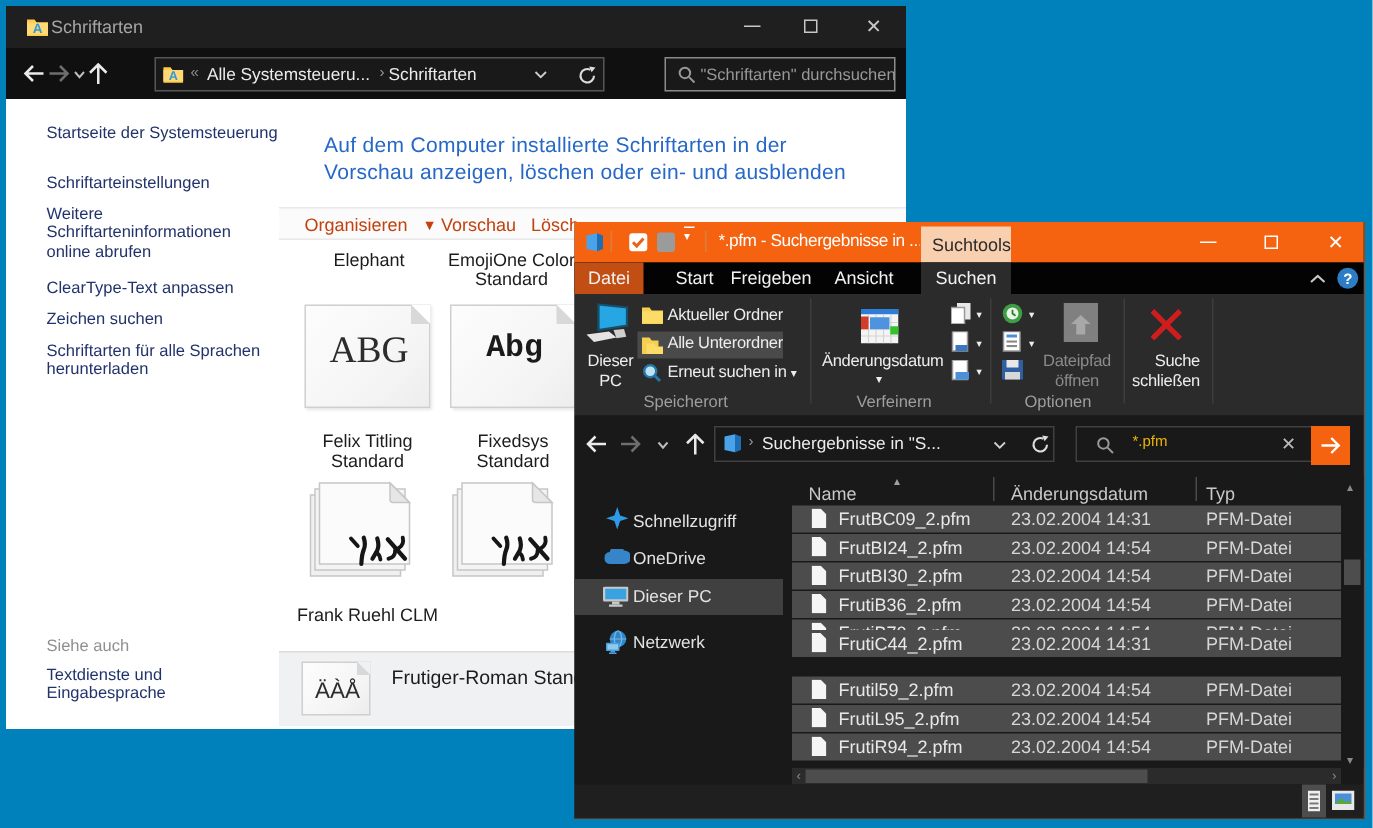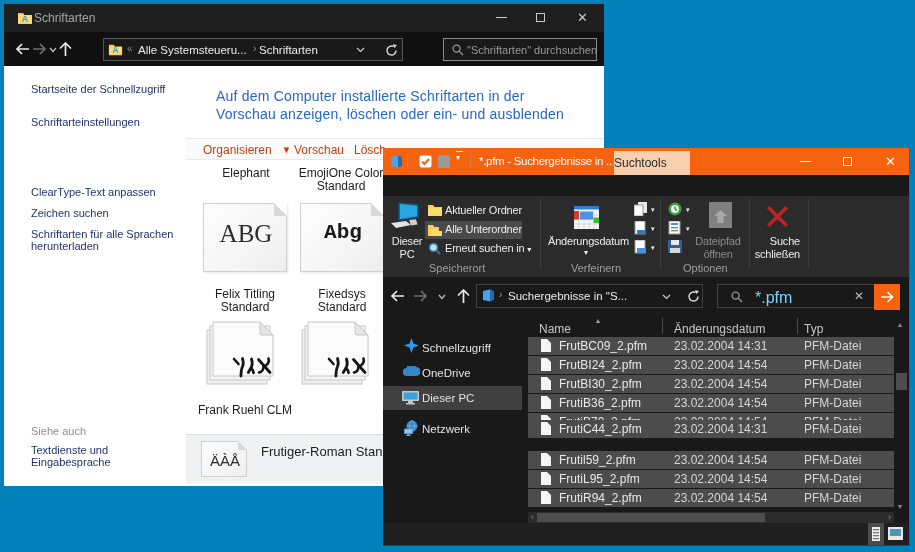--- a/index.html
+++ b/index.html
@@ -97,22 +97,23 @@
     <div class="abs" id="bw-search">
       <svg class="abs" style="left:8px;top:5px" width="12" height="12" viewBox="0 0 12 12">
           <circle cx="4.6" cy="4.6" r="3.5" stroke="#9a9a9a" stroke-width="1.3" fill="none"></circle>
           <path d="M7.4 7.4 L11 11" stroke="#9a9a9a" stroke-width="1.3"></path>
         </svg>
       <div class="abs" style="left:23px;top:5px;color:#989898;font-size:11px;white-space:nowrap">"Schriftarten" durchsuchen</div>
     </div>
   </div>
   <div class="abs" id="bw-body">
 
-    <div class="abs sideitem" style="left:27px;top:17px">Startseite der Schnellzugriff</div>
+    <div class="abs sideitem" style="left:27px;top:17px">Startseite der Systemsteuerung</div>
     <div class="abs sideitem" style="left:27px;top:50px">Schriftarteinstellungen</div>
+    <div class="abs sideitem" style="left:27px;top:71px">Weitere<br>Schriftarteninformationen<br>online abrufen</div>
     <div class="abs sideitem" style="left:27px;top:120px">ClearType-Text anpassen</div>
     <div class="abs sideitem" style="left:27px;top:141px">Zeichen suchen</div>
     <div class="abs sideitem" style="left:27px;top:162px">Schriftarten für alle Sprachen<br>herunterladen</div>
     <div class="abs sideitem" style="left:27px;top:359px;color:#8f8f8f">Siehe auch</div>
     <div class="abs sideitem" style="left:27px;top:378px">Textdienste und<br>Eingabesprache</div>
 
     <div class="abs" id="heading">Auf dem Computer installierte Schriftarten in der<br>Vorschau anzeigen, löschen oder ein- und ausblenden</div>
 
     <div class="abs" id="toolbar">
       <div style="left:17px">Organisieren&nbsp;&nbsp;&nbsp;<span style="font-size:9.5px;position:relative;top:-1px">▼</span></div>
@@ -185,26 +186,40 @@
     <div class="abs" style="left:24px;top:6px;width:1px;height:14px;background:#d8803e"></div>
     <svg class="abs" style="left:36px;top:7px" width="13" height="13" viewBox="0 0 13 13">
         <rect x="0.5" y="0.5" width="12" height="12" rx="2" fill="#fff"></rect>
         <path d="M3 6.5 l2.5 2.5 L10 4" stroke="#e8641a" stroke-width="2" fill="none"></path>
       </svg>
     <div class="abs" style="left:55px;top:7px;width:12px;height:13px;background:#9b9b9b;border-radius:2px"></div>
     <div class="abs" style="left:73px;top:5px;color:#fff;font-size:8px">▾</div>
     <div class="abs" style="left:73px;top:3px;width:7px;height:1px;background:#fff"></div>
     <div class="abs" style="left:87px;top:6px;width:1px;height:14px;background:#d8803e"></div>
     <div class="abs" style="left:96px;top:7px;width:134px;color:#fff;font-size:11.5px;letter-spacing:-0.3px;white-space:nowrap;overflow:hidden">*.pfm - Suchergebnisse in ...</div>
-    <div class="abs" style="left:231px;top:3px;width:76px;height:24px;background:#f8d0b0;color:#2b2b2b;font-size:12px;text-align:left;line-height:24px">Suchtools</div>
+    <div class="abs" style="left:231px;top:3px;width:60px;height:24px;background:#f8d0b0;color:#2b2b2b;font-size:12px;text-align:right;line-height:24px">Suchtools</div>
     <div class="abs" style="left:417px;top:13px;width:11px;height:1px;background:#fff"></div>
     <div class="abs" style="left:460px;top:9px;width:9px;height:9px;border:1px solid #fff"></div>
     <div class="abs" style="left:502px;top:7px;color:#fff;font-size:13px;line-height:13px">✕</div>
   </div>
 
+  <div class="abs" id="fw-tabs">
+    <div class="tab" style="left:0;width:46px;background:#c24e13">Datei</div>
+    <div class="tab" style="left:62px;width:36px">Start</div>
+    <div class="tab" style="left:103px;width:56px">Freigeben</div>
+    <div class="tab" style="left:168px;width:50px">Ansicht</div>
+    <div class="tab" style="left:231px;width:60px;background:#2b2b2b">Suchen</div>
+    <svg class="abs" style="left:490px;top:8px" width="11" height="6" viewBox="0 0 11 6">
+        <path d="M1 5 L5.5 1 L10 5" stroke="#c8c8c8" stroke-width="1.4" fill="none"></path>
+      </svg>
+    <svg class="abs" style="left:508px;top:3px" width="15" height="15" viewBox="0 0 15 15">
+        <circle cx="7.5" cy="7.5" r="7" fill="#2d7dc4"></circle>
+        <text x="7.5" y="11" font-size="10" font-weight="bold" fill="#fff" text-anchor="middle">?</text>
+      </svg>
+  </div>
 
   <div class="abs" id="fw-ribbon">
 
     <svg class="abs" style="left:7px;top:6px" width="32" height="27" viewBox="0 0 32 27">
         <path d="M9 1 L28 3 L28 15 L9 18 z" fill="#26a7e3" stroke="#15506e" stroke-width="1.5"></path>
         <path d="M1 21 L16 19 L21 23 L6 26 z" fill="#e4e4e4"></path>
         <path d="M19 18 L26 17.3 L27.5 22.5 L21 23.5 z" fill="#cfcfcf"></path>
       </svg>
     <div class="rtext" style="left:3px;top:39px;width:42px;text-align:center;line-height:13px">Dieser<br>PC</div>
 
@@ -316,21 +331,21 @@
       <svg class="abs" style="left:210px;top:5px" width="13" height="13" viewBox="0 0 13 13">
           <path d="M11 6.5 A4.5 4.5 0 1 1 8.6 2.5" stroke="#dcdcdc" stroke-width="1.4" fill="none"></path>
           <path d="M7.8 0.3 L12 1 L9.4 4.1 z" fill="#dcdcdc"></path>
         </svg>
     </div>
     <div class="abs" style="left:334px;top:7px;width:182px;height:24px;background:#191919;border:1px solid #404040">
       <svg class="abs" style="left:13px;top:6px" width="12" height="12" viewBox="0 0 12 12">
           <circle cx="4.6" cy="4.6" r="3.5" stroke="#9a9a9a" stroke-width="1.3" fill="none"></circle>
           <path d="M7.4 7.4 L11 11" stroke="#9a9a9a" stroke-width="1.3"></path>
         </svg>
-      <div class="abs" style="left:37px;top:4px;color:#7dd3fc;font-size:16px">*.pfm</div>
+      <div class="abs" style="left:37px;top:4px;color:#eab308;font-size:10px">*.pfm</div>
       <div class="abs" style="left:136px;top:4px;color:#bdbdbd;font-size:12px">✕</div>
       <div class="abs" style="left:156px;top:-1px;width:26px;height:26px;background:#f56310">
         <svg class="abs" style="left:6px;top:7px" width="14" height="12" viewBox="0 0 14 12">
             <path d="M7.5 1 L12.5 6 L7.5 11 M12.5 6 H1" stroke="#fff" stroke-width="1.6" fill="none"></path>
           </svg>
       </div>
     </div>
   </div>
 
   <div class="abs" id="fw-main">

